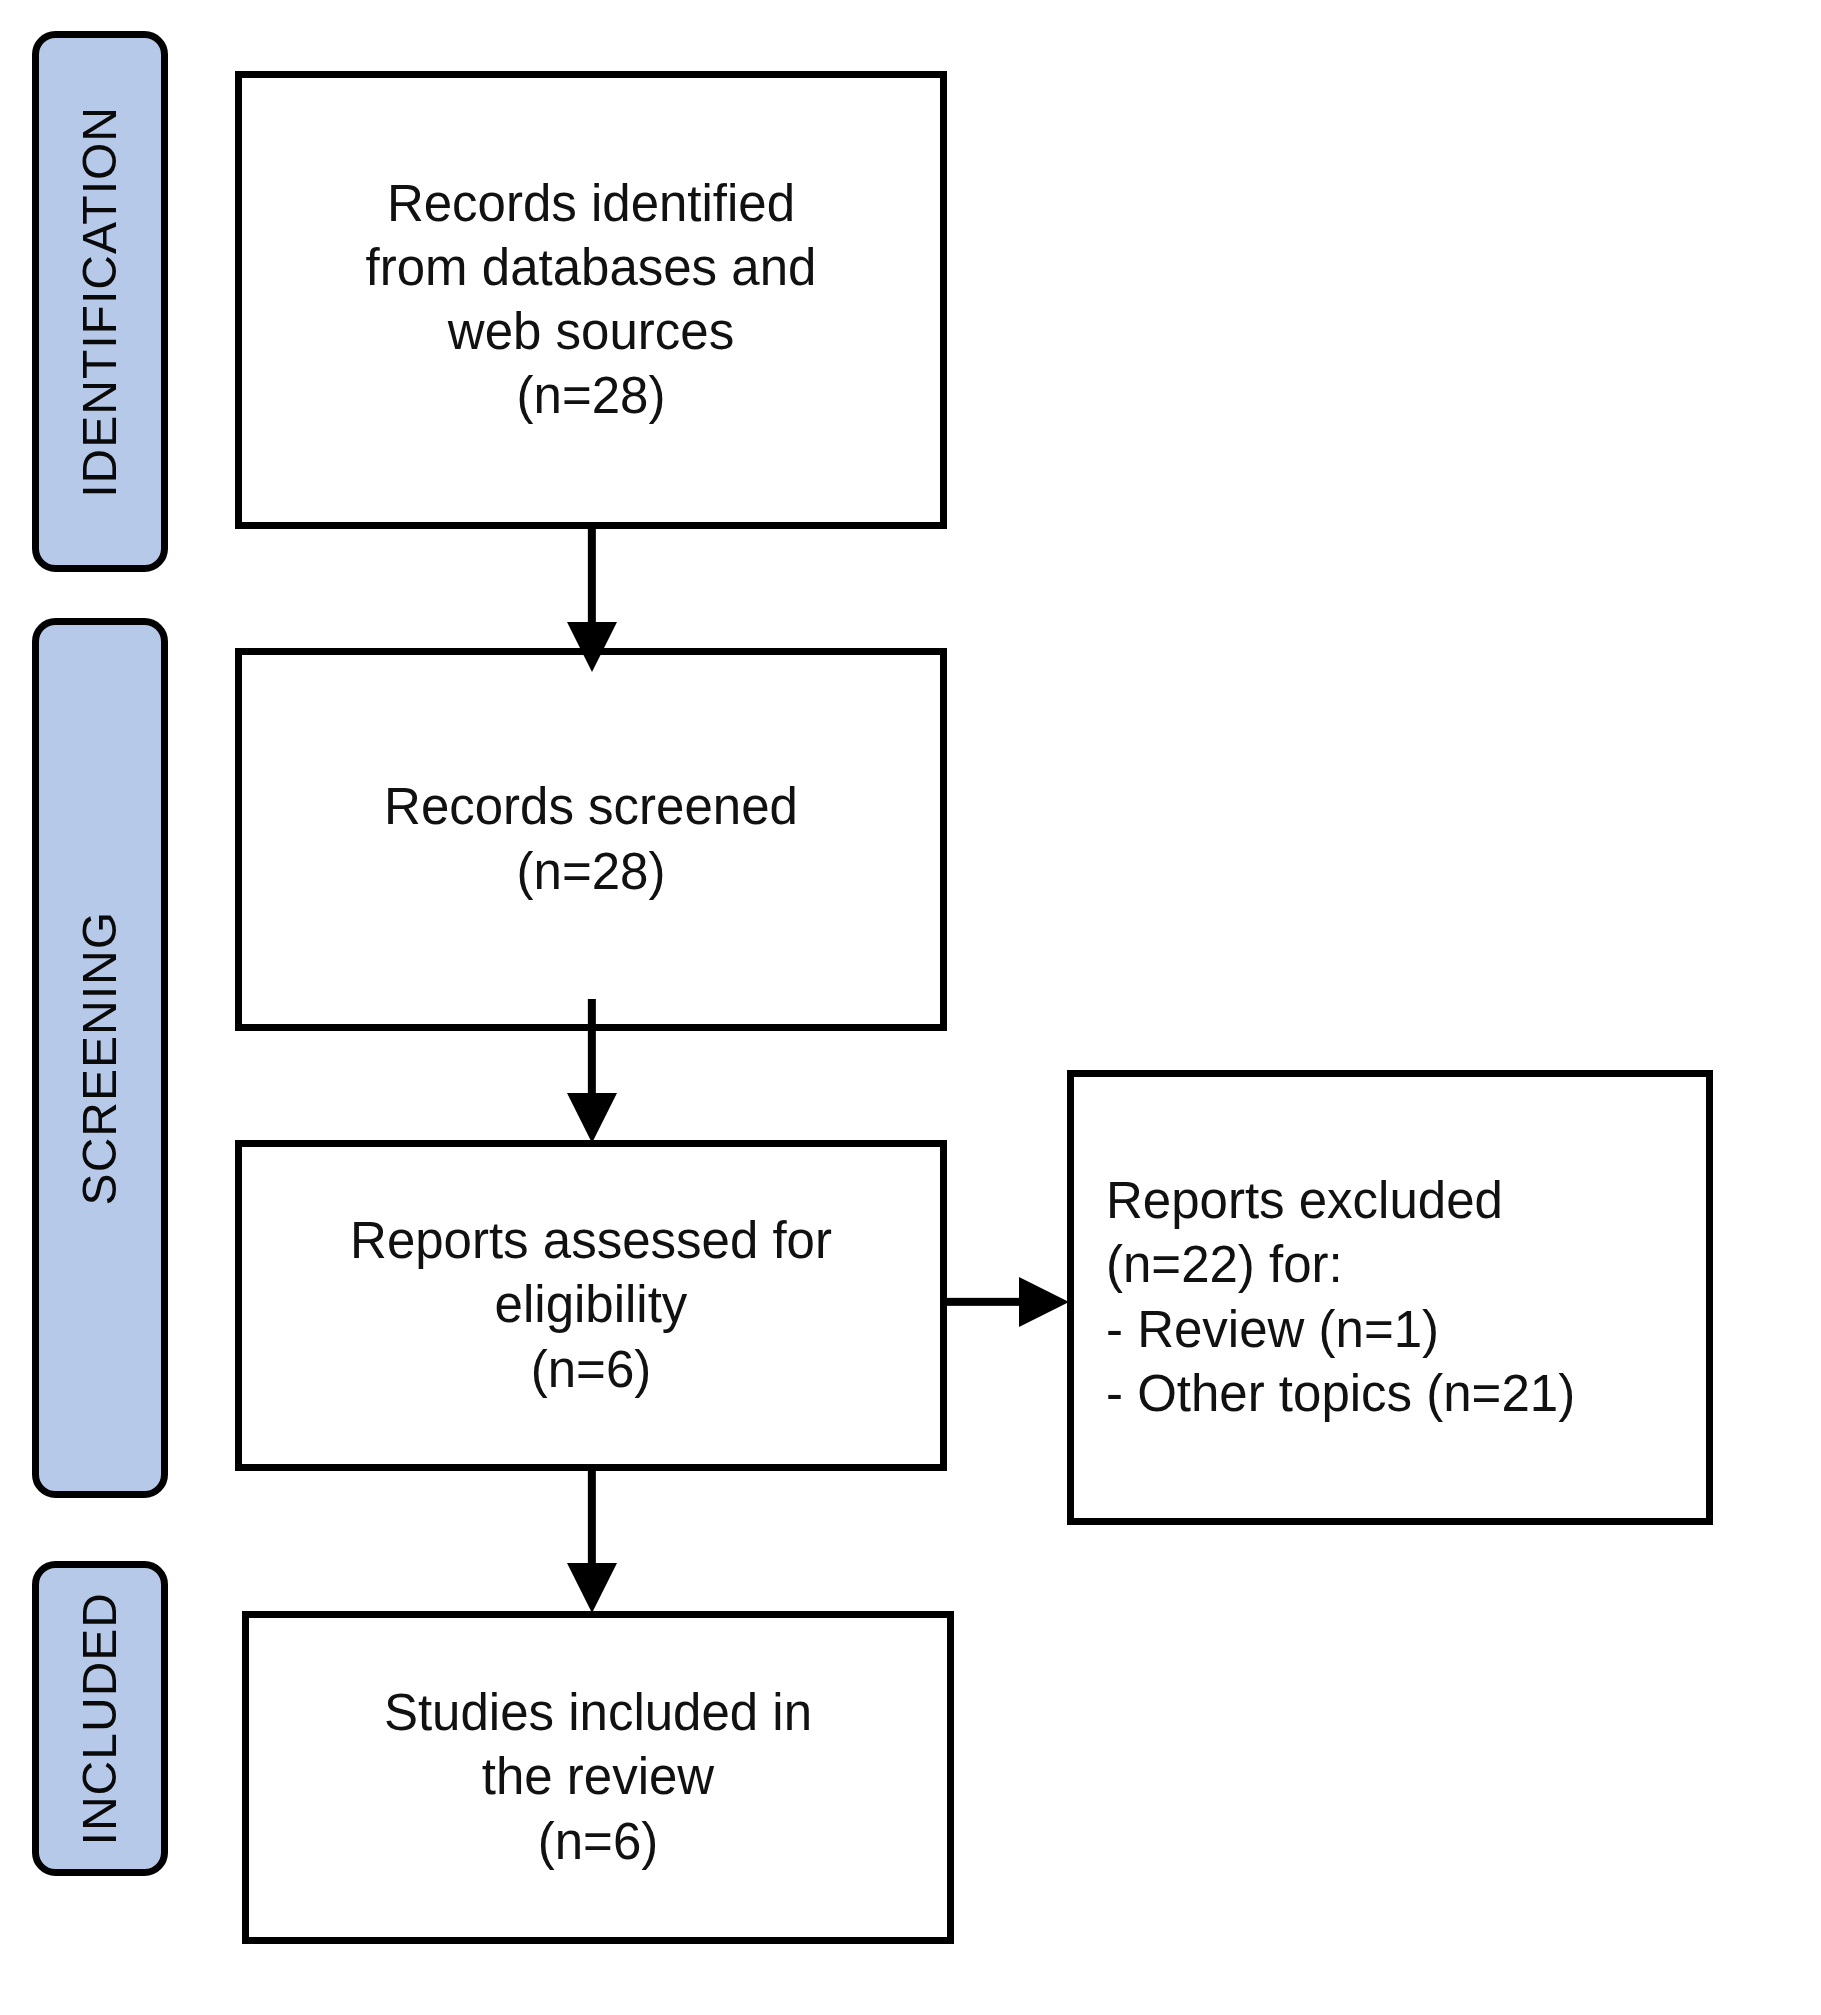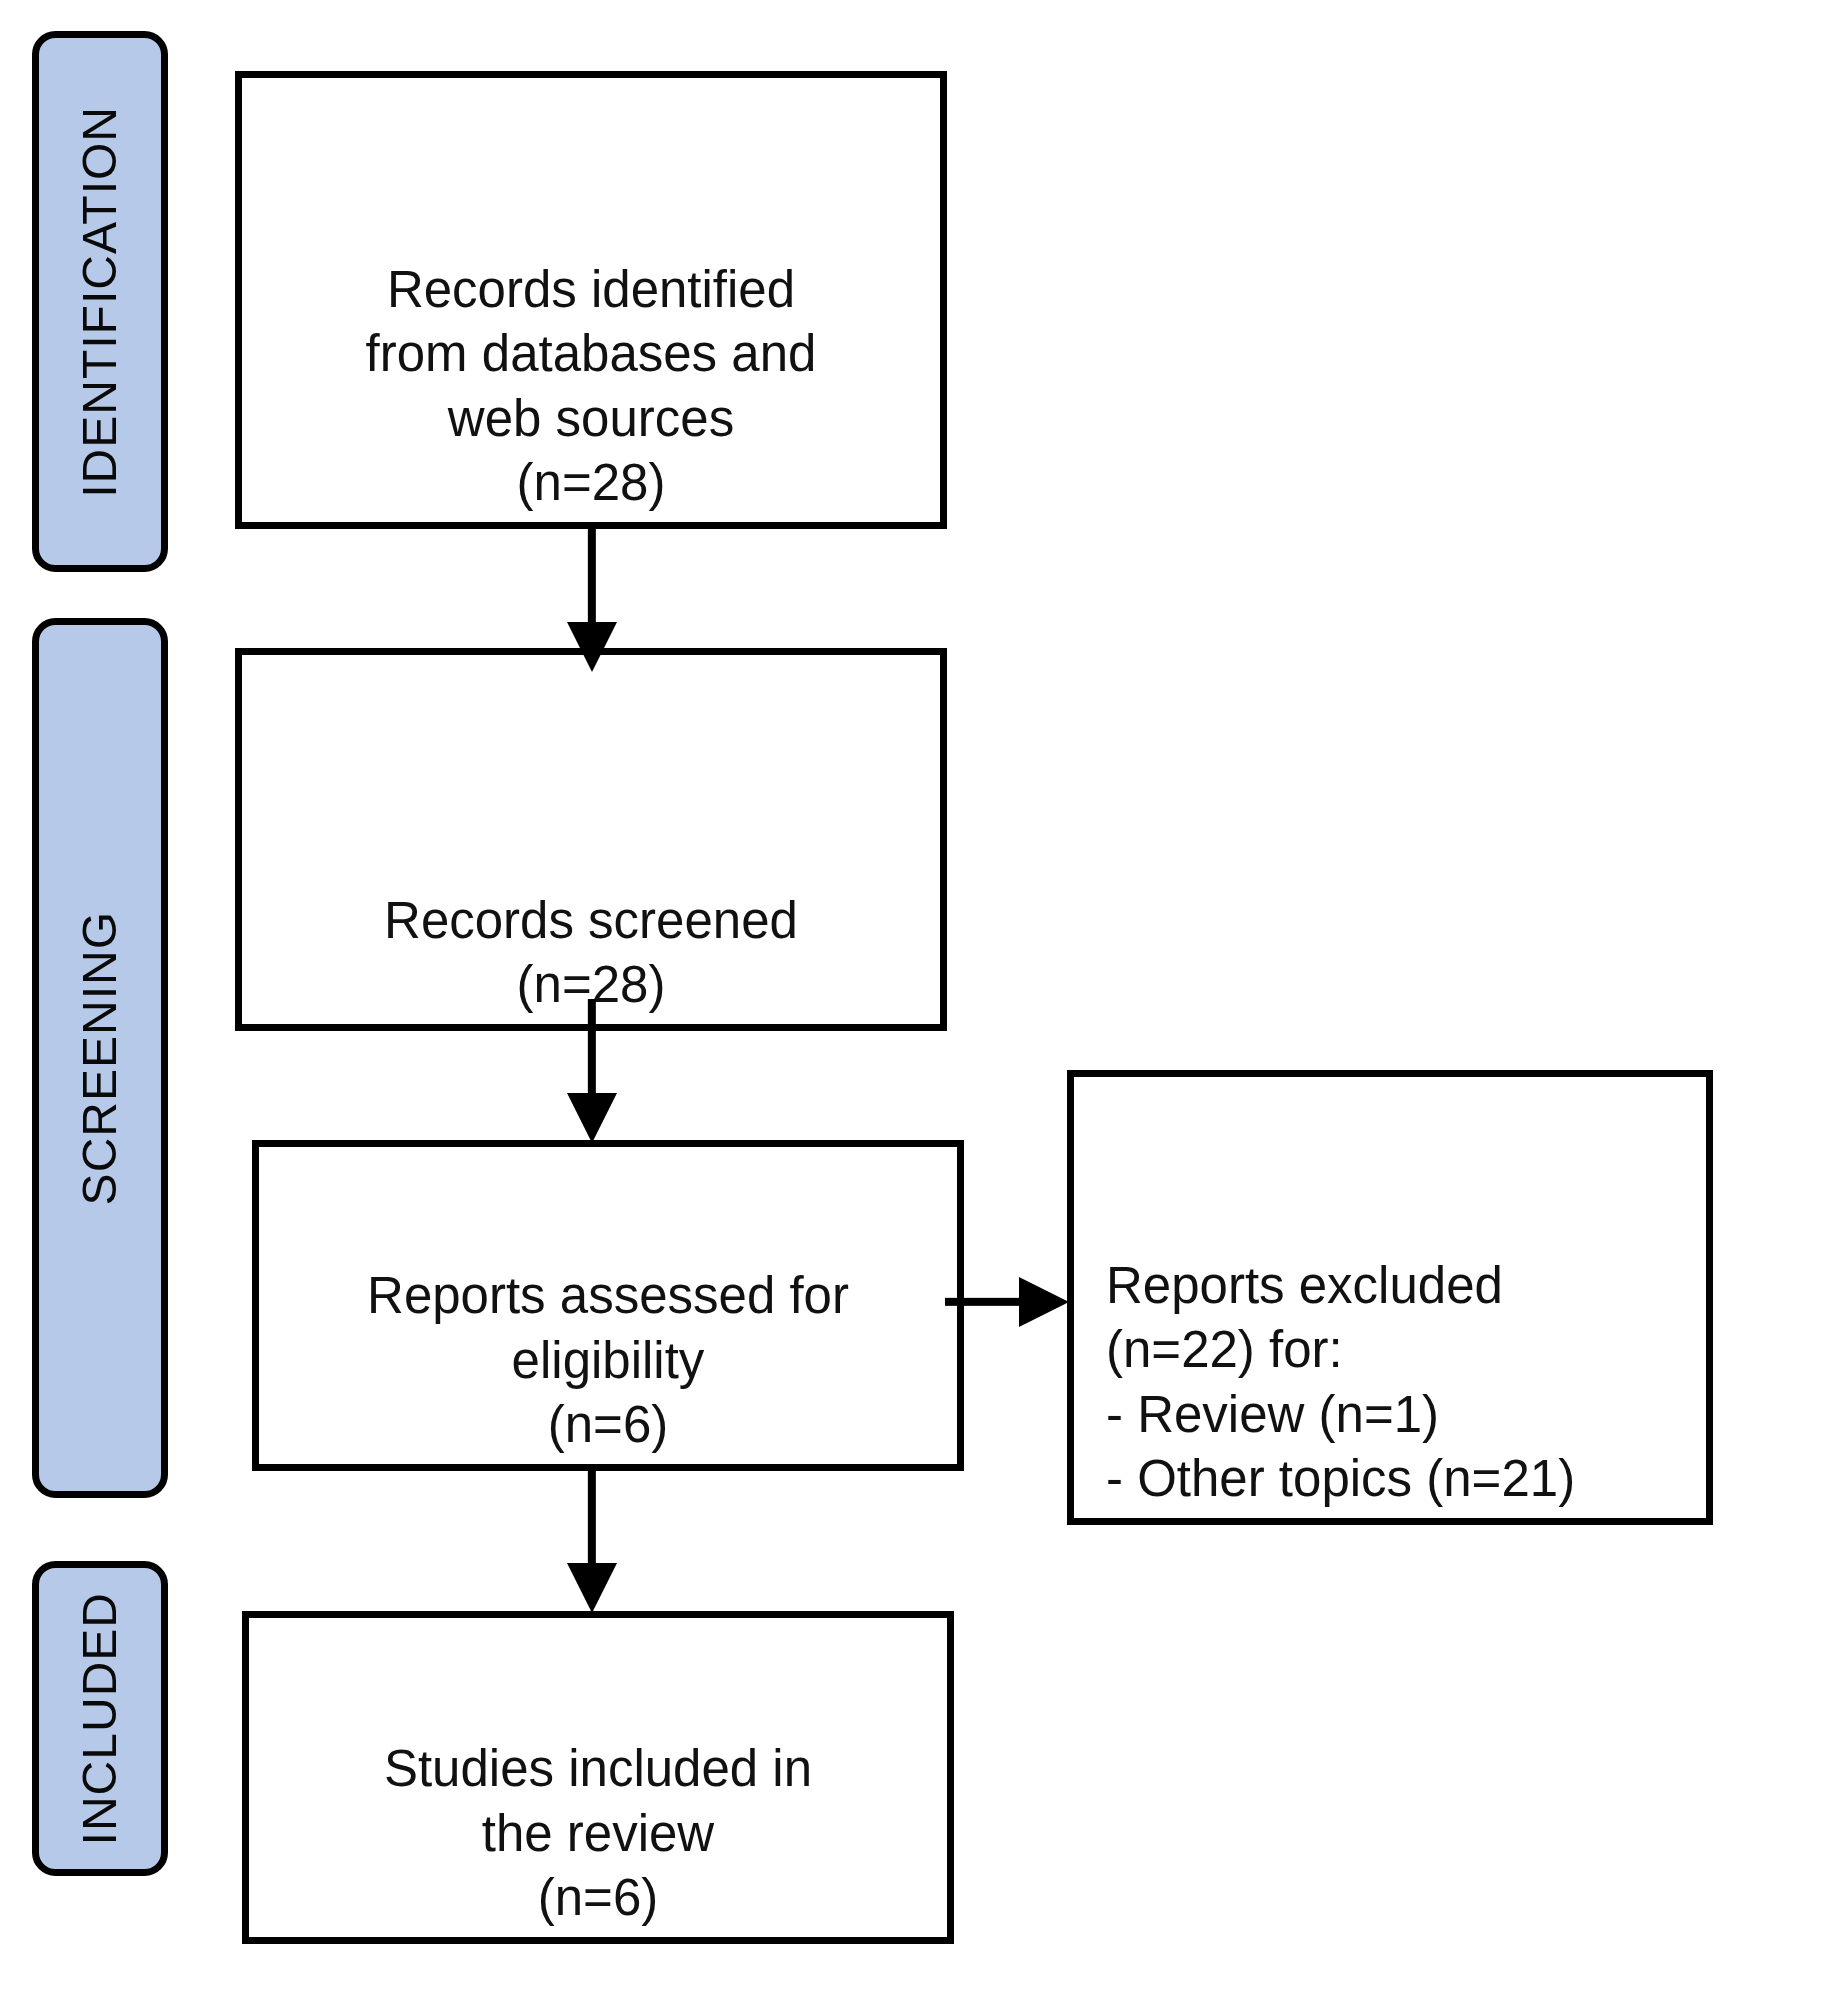--- a/index.html
+++ b/index.html
@@ -47,21 +47,21 @@
   #stage-screening      { left: 32px;  top: 618px;  width: 136px; height: 880px; }
   #stage-included       { left: 32px;  top: 1561px; width: 136px; height: 315px; }
 
   
   .flow-box {
     position: absolute;
     background: #ffffff;
     border: 7px solid #000000;
     box-sizing: border-box;
     display: flex;
-    align-items: flex-end;
+    align-items: center;
     justify-content: center;
     padding: 7px 18px;
   }
   .flow-box .box-text {
     font-size: 51px;
     line-height: 1.26;
     text-align: center;
     color: #111111;
     white-space: pre-line;
     font-weight: 400;
@@ -69,21 +69,21 @@
   .flow-box.left-align {
     justify-content: flex-start;
     padding-left: 32px;
   }
   .flow-box.left-align .box-text {
     text-align: left;
   }
 
   #box-identified { left: 235px;  top: 71px;  width: 712px; height: 458px; }
   #box-screened   { left: 235px;  top: 648px;  width: 712px; height: 383px; }
-  #box-eligible   { left: 252px;  top: 1140px; width: 712px; height: 331px; }
+  #box-eligible   { left: 235px;  top: 1140px; width: 712px; height: 331px; }
   #box-excluded   { left: 1067px; top: 1070px; width: 646px; height: 455px; }
   #box-included   { left: 242px;  top: 1611px; width: 712px; height: 333px; }
 
   
   .arrow-v {
     position: absolute;
     width: 51px;
   }
   .arrow-v .shaft {
     position: absolute;

